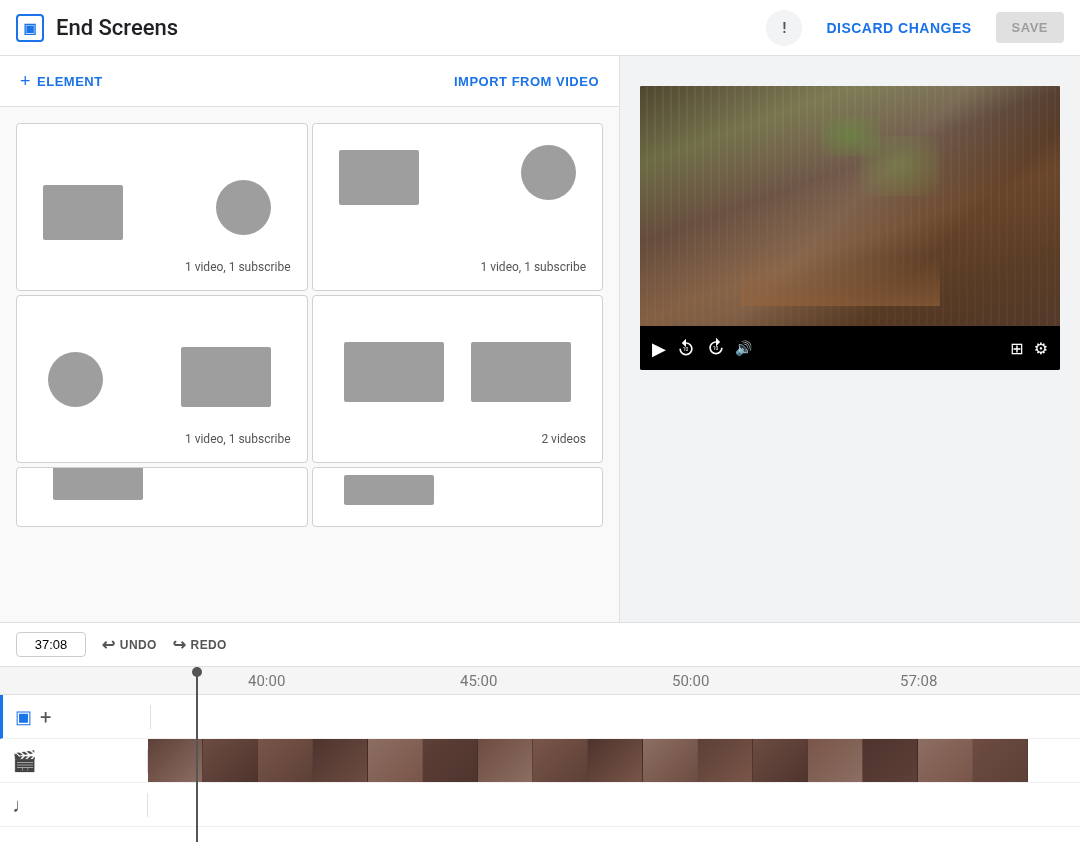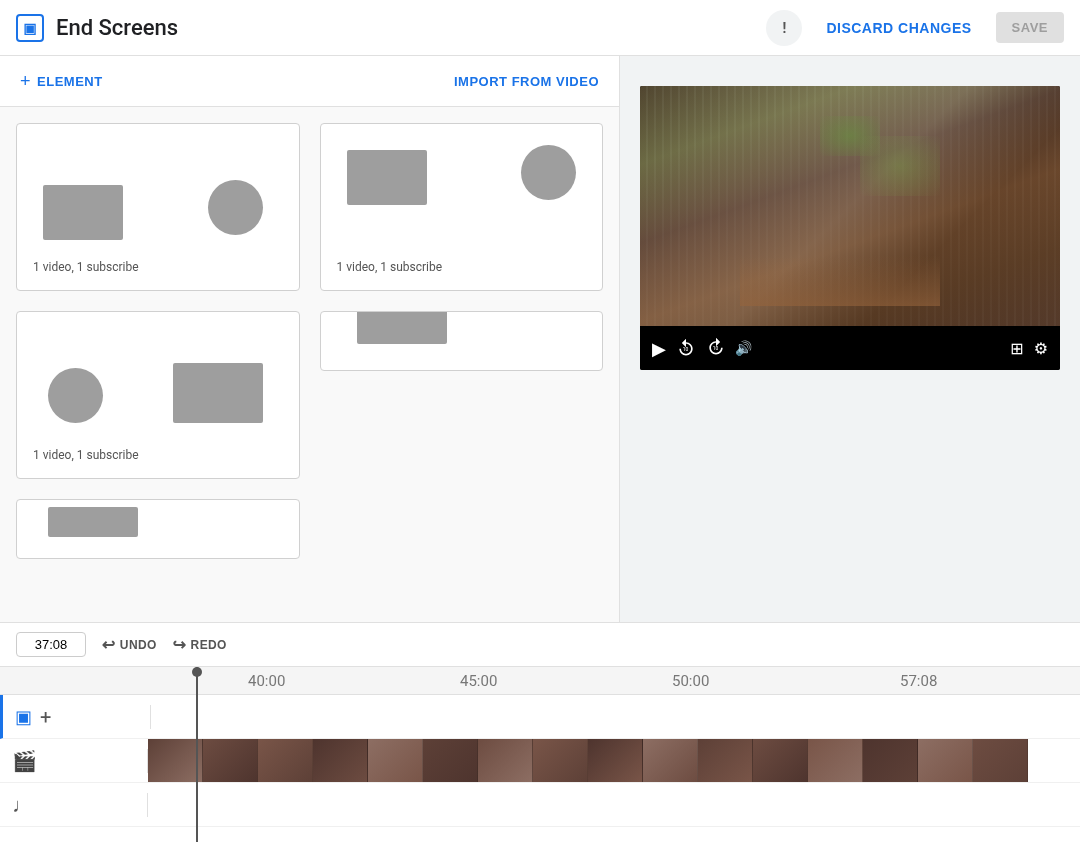--- a/index.html
+++ b/index.html
@@ -123,22 +123,23 @@
       text-transform: uppercase;
     }
 
     
     .templates-area {
       flex: 1;
       overflow-y: auto;
       padding: 16px;
       display: grid;
       grid-template-columns: 1fr 1fr;
-      gap: 20px;
+      gap: 4px;
       align-content: start;
+      text-align: right;
     }
 
     .template-card {
       background: #fff;
       border: 1px solid #d0d0d0;
       border-radius: 4px;
       padding: 16px;
       cursor: pointer;
     }
 
@@ -517,20 +518,27 @@
       </div>
 
       <div class="template-card">
         <div class="template-preview">
           <div class="t3-circle"></div>
           <div class="t3-video"></div>
         </div>
         <div class="template-label">1 video, 1 subscribe</div>
       </div>
 
+      <div class="template-card">
+        <div class="template-preview">
+          <div class="t4-video1"></div>
+          <div class="t4-video2"></div>
+        </div>
+        <div class="template-label">2 videos</div>
+      </div>
 
       <div class="partial-card">
         <div style="position:relative;height:100%;">
           <div class="t5-video"></div>
         </div>
       </div>
 
       <div class="partial-card">
         <div style="position:relative;height:100%;">
           <div style="position:absolute;bottom:5px;left:15px;width:90px;height:30px;background:#9e9e9e;border-radius:2px;"></div>

